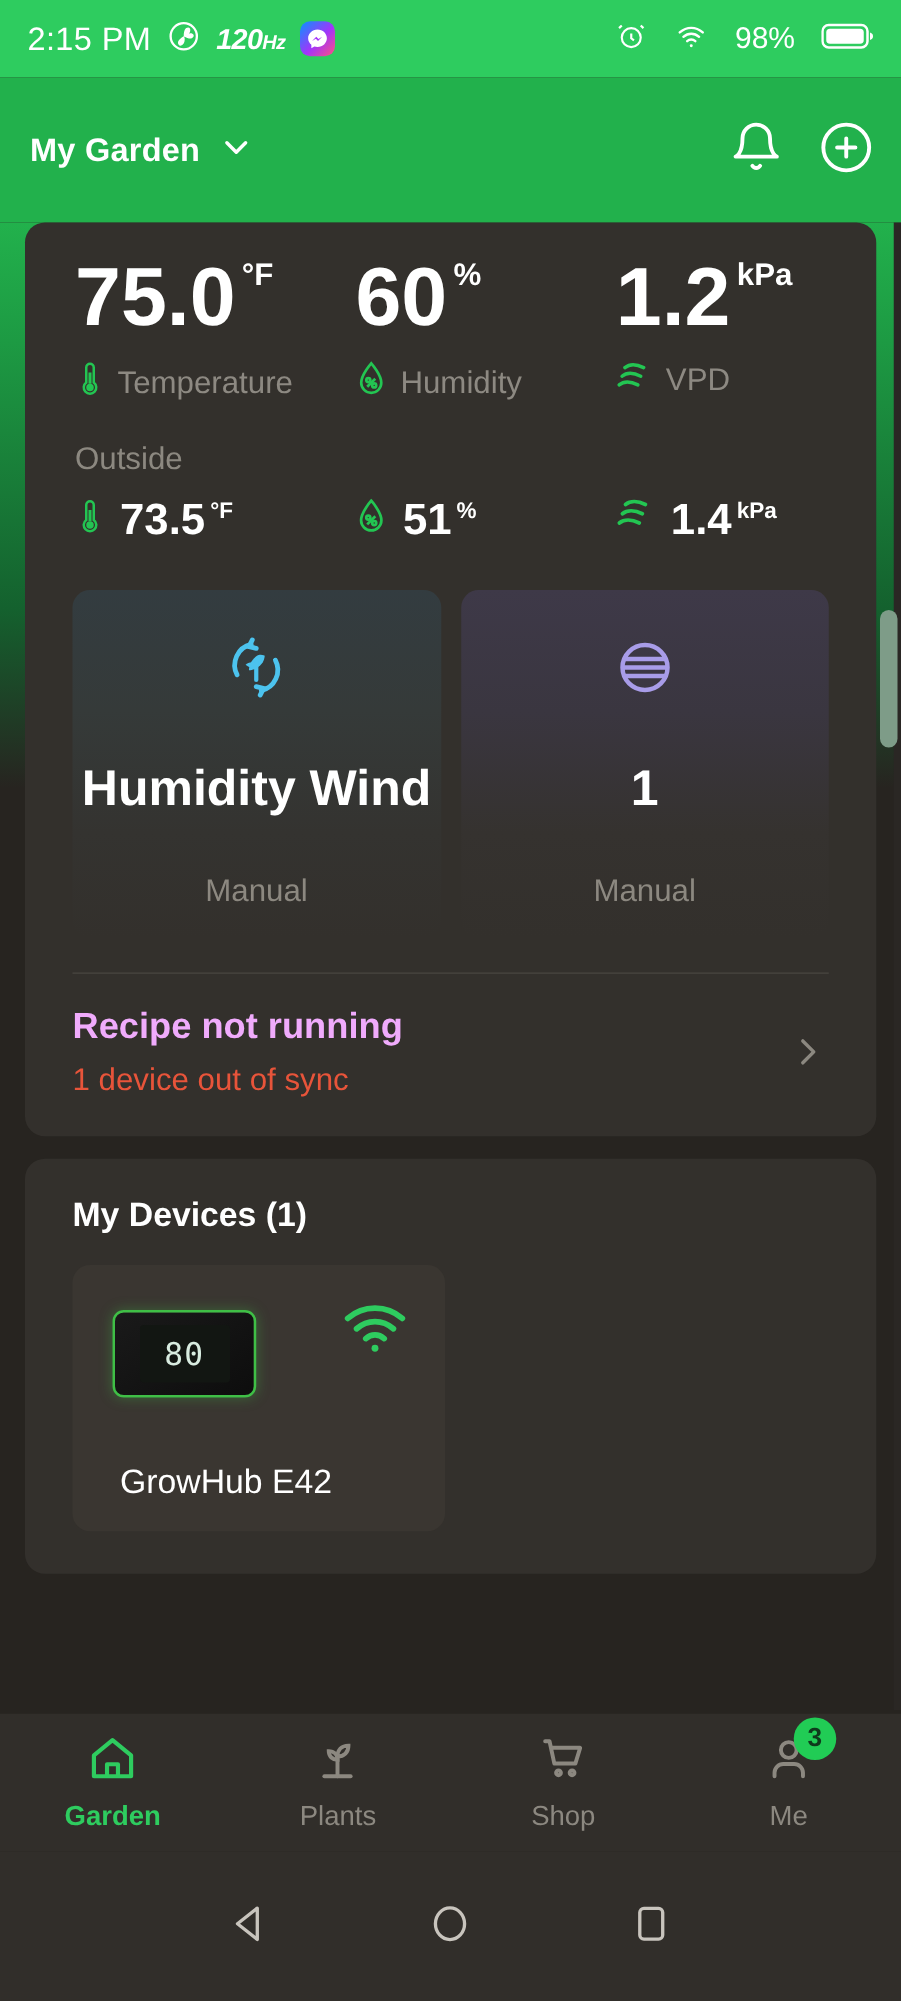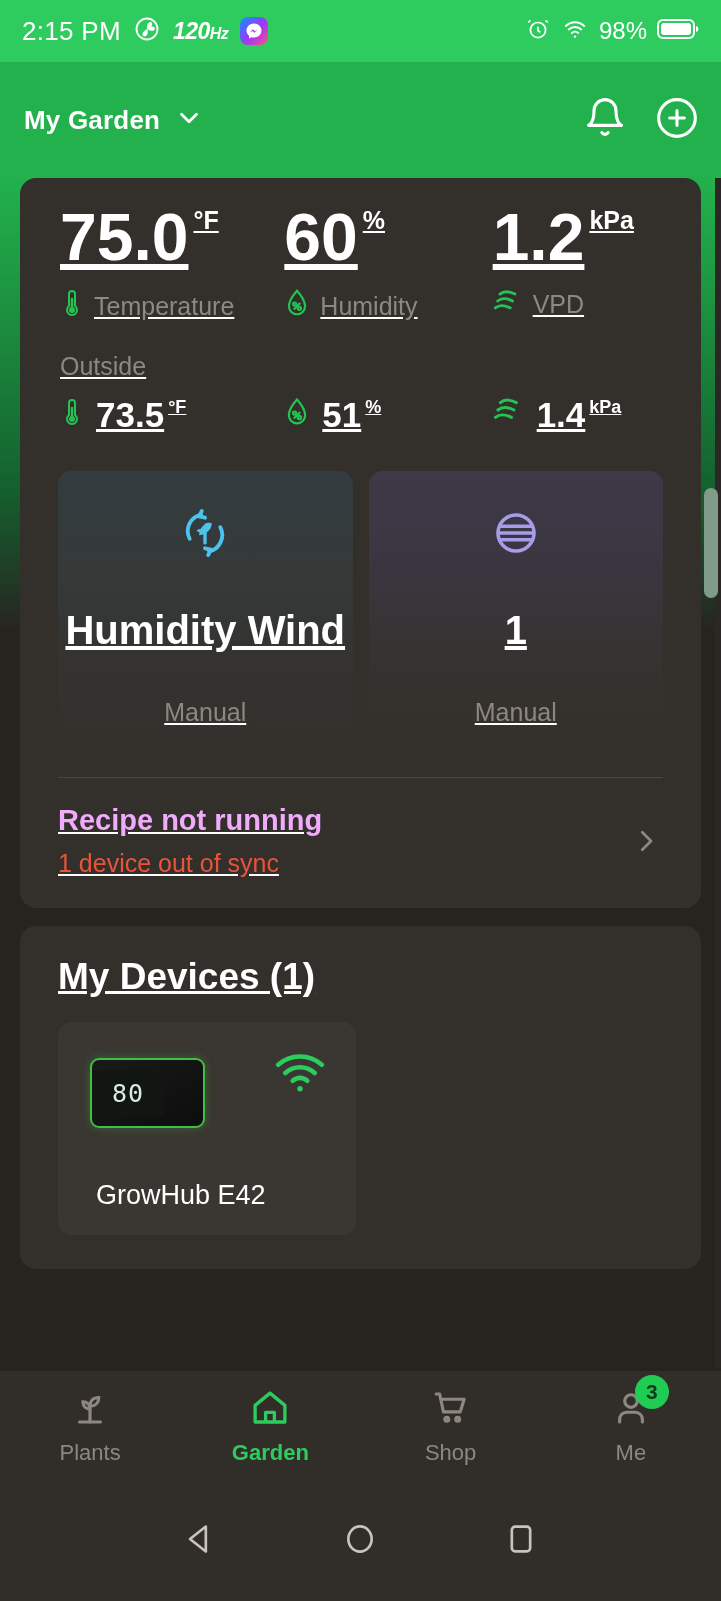--- a/index.html
+++ b/index.html
@@ -14,21 +14,21 @@
 
   
   .statusbar{
     height:62px; background:#2ecc5f;
     display:flex; align-items:center;
     padding:0 22px; gap:12px;
     position:relative;
   }
   .sb-time{ font-size:26px; font-weight:500; letter-spacing:.3px; color:#fff; }
   .sb-left{ display:flex; align-items:center; gap:12px; }
-  .sb-right{ position:absolute; right:20px; top:0; height:62px; display:flex; align-items:center; gap:10px; }
+  .sb-right{ position:absolute; right:20px; top:0; height:62px; display:flex; align-items:center; gap:21px; }
   .sb-hz{ font-size:23px; font-style:italic; font-weight:bold; color:#fff; letter-spacing:-.5px;}
   .sb-hz sub{ font-size:16px; font-style:italic; font-weight:bold; vertical-align:baseline;}
   .msgr{
     width:28px;height:28px;border-radius:8px;
     background:linear-gradient(135deg,#0695ff 0%,#a334fa 55%,#ff5280 100%);
     display:flex;align-items:center;justify-content:center;
   }
   .sb-batt-text{ font-size:24px; color:#fff; font-weight:500; }
 
   
@@ -40,21 +40,20 @@
   .appbar-title{
     font-size:26px; font-weight:bold; letter-spacing:.2px; color:#fff;
   }
   .appbar-left{ display:flex; align-items:center; gap:14px; }
   .appbar-right{ position:absolute; right:22px; display:flex; align-items:center; gap:28px; }
 
   
   .scroll{
     position:absolute; top:178px; left:0; right:0; bottom:230px;
     background:transparent;
-    text-decoration:underline;
   }
   .green-bg{
     position:absolute; top:178px; left:0; right:0; height:1190px;
     background:linear-gradient(180deg,#22b14c 0%,#1d9a43 8%, #14612e 26%, #272420 38%);
     z-index:-1;
   }
 
   .card{
     margin:0 20px 18px 20px;
     background:#33302c;
@@ -110,33 +109,33 @@
     padding:26px 38px 30px 38px; position:relative;
   }
   .recipe-title{ font-size:29px; font-weight:bold; color:#f0abfc; }
   .recipe-sub{ font-size:25px; color:#e8543a; margin-top:12px; }
   .chev-right{
     position:absolute; right:40px; top:50%; transform:translateY(-50%);
   }
 
   
   .devices{ padding:30px 38px 34px 38px; }
-  .devices-title{ font-size:37px; font-weight:bold; }
+  .devices-title{ font-size:27px; font-weight:bold; }
   .device-card{
     margin-top:24px; width:298px; height:213px;
     background:#3a3631; border-radius:14px;
     position:relative; padding:18px;
   }
   .device-img{
     position:absolute; left:32px; top:36px;
     width:115px; height:70px; border-radius:9px;
     background:linear-gradient(145deg,#1a1a1a,#0d0d0d);
     border:2px solid #3fbf46;
     box-shadow:0 0 10px rgba(63,191,70,.35);
-    display:flex; align-items:center; justify-content:flex-start;
+    display:flex; align-items:center; justify-content:center;
   }
   .device-lcd{
     width:72px;height:46px;background:#121612;border-radius:3px;
     display:flex;align-items:center;justify-content:center;
     font-family:"DejaVu Sans Mono", monospace; font-size:25px;
     color:#d8ece0; letter-spacing:1px;
   }
   .device-wifi{ position:absolute; right:28px; top:28px; }
   .device-name{ position:absolute; left:38px; bottom:24px; font-size:27px; color:#fff; }
 
@@ -425,40 +424,40 @@
         </span>
         <div class="device-name">GrowHub E42</div>
       </div>
     </div>
   </div>
 
 </div>
 
 <div class="bottomnav">
 
+  <div class="nav-item active">
+    <span>
+      <svg width="46" height="42" viewBox="0 0 24 24" fill="none" stroke="#2ecc5f" stroke-width="1.9" stroke-linejoin="round">
+        <path d="M3.5 10.5L12 3.5l8.5 7v9.5h-17z"></path>
+        <path d="M9.5 20v-5.5h5V20"></path>
+      </svg>
+    </span>
+    <span class="nav-label">Garden</span>
+  </div>
+
   <div class="nav-item">
     <span>
       <svg width="46" height="42" viewBox="0 0 24 24" fill="none" stroke="#8c8880" stroke-width="1.8" stroke-linecap="round">
         <path d="M12 20V10"></path>
         <path d="M6 20h12"></path>
         <path d="M12 11c0-3 1.8-5 5-5 0 3-2 5-5 5z"></path>
         <path d="M12 12.5C9.8 12.5 8 11 8 8.5c2.4 0 4 1.6 4 4z"></path>
       </svg>
     </span>
     <span class="nav-label">Plants</span>
-  </div>
-
-  <div class="nav-item active">
-    <span>
-      <svg width="46" height="42" viewBox="0 0 24 24" fill="none" stroke="#2ecc5f" stroke-width="1.9" stroke-linejoin="round">
-        <path d="M3.5 10.5L12 3.5l8.5 7v9.5h-17z"></path>
-        <path d="M9.5 20v-5.5h5V20"></path>
-      </svg>
-    </span>
-    <span class="nav-label">Garden</span>
   </div>
 
   <div class="nav-item">
     <span>
       <svg width="46" height="42" viewBox="0 0 24 24" fill="none" stroke="#8c8880" stroke-width="1.8" stroke-linecap="round" stroke-linejoin="round">
         <path d="M3.5 4h2l2.2 10.2h9.6L19.5 7H6.2"></path>
         <circle cx="9.6" cy="18.4" r="1.1"></circle>
         <circle cx="15.8" cy="18.4" r="1.1"></circle>
       </svg>
     </span>

